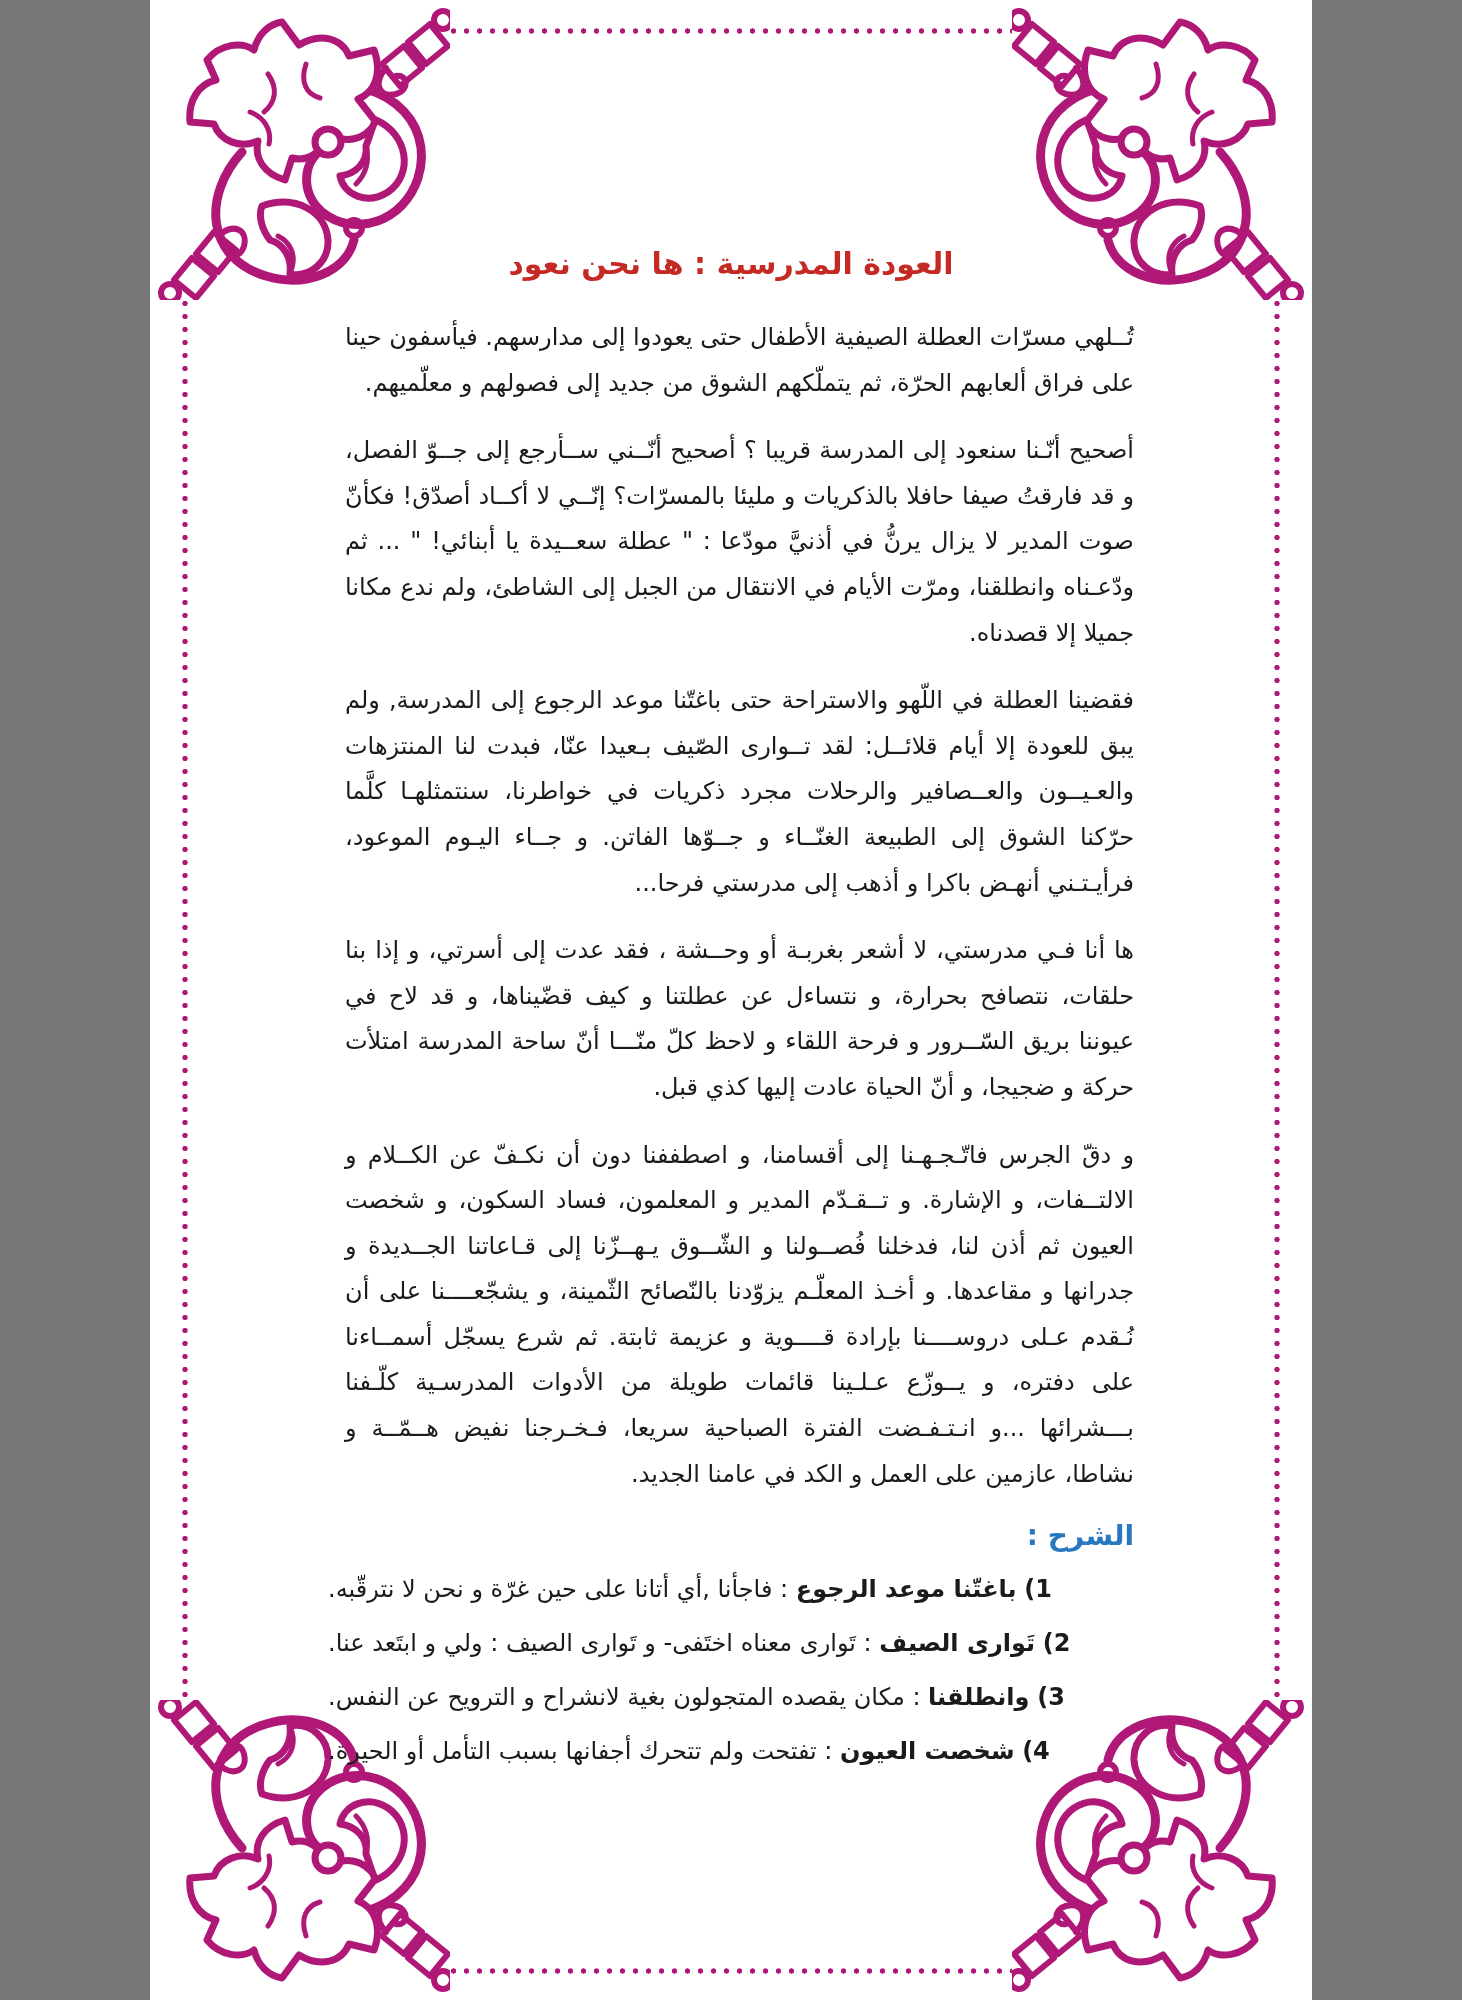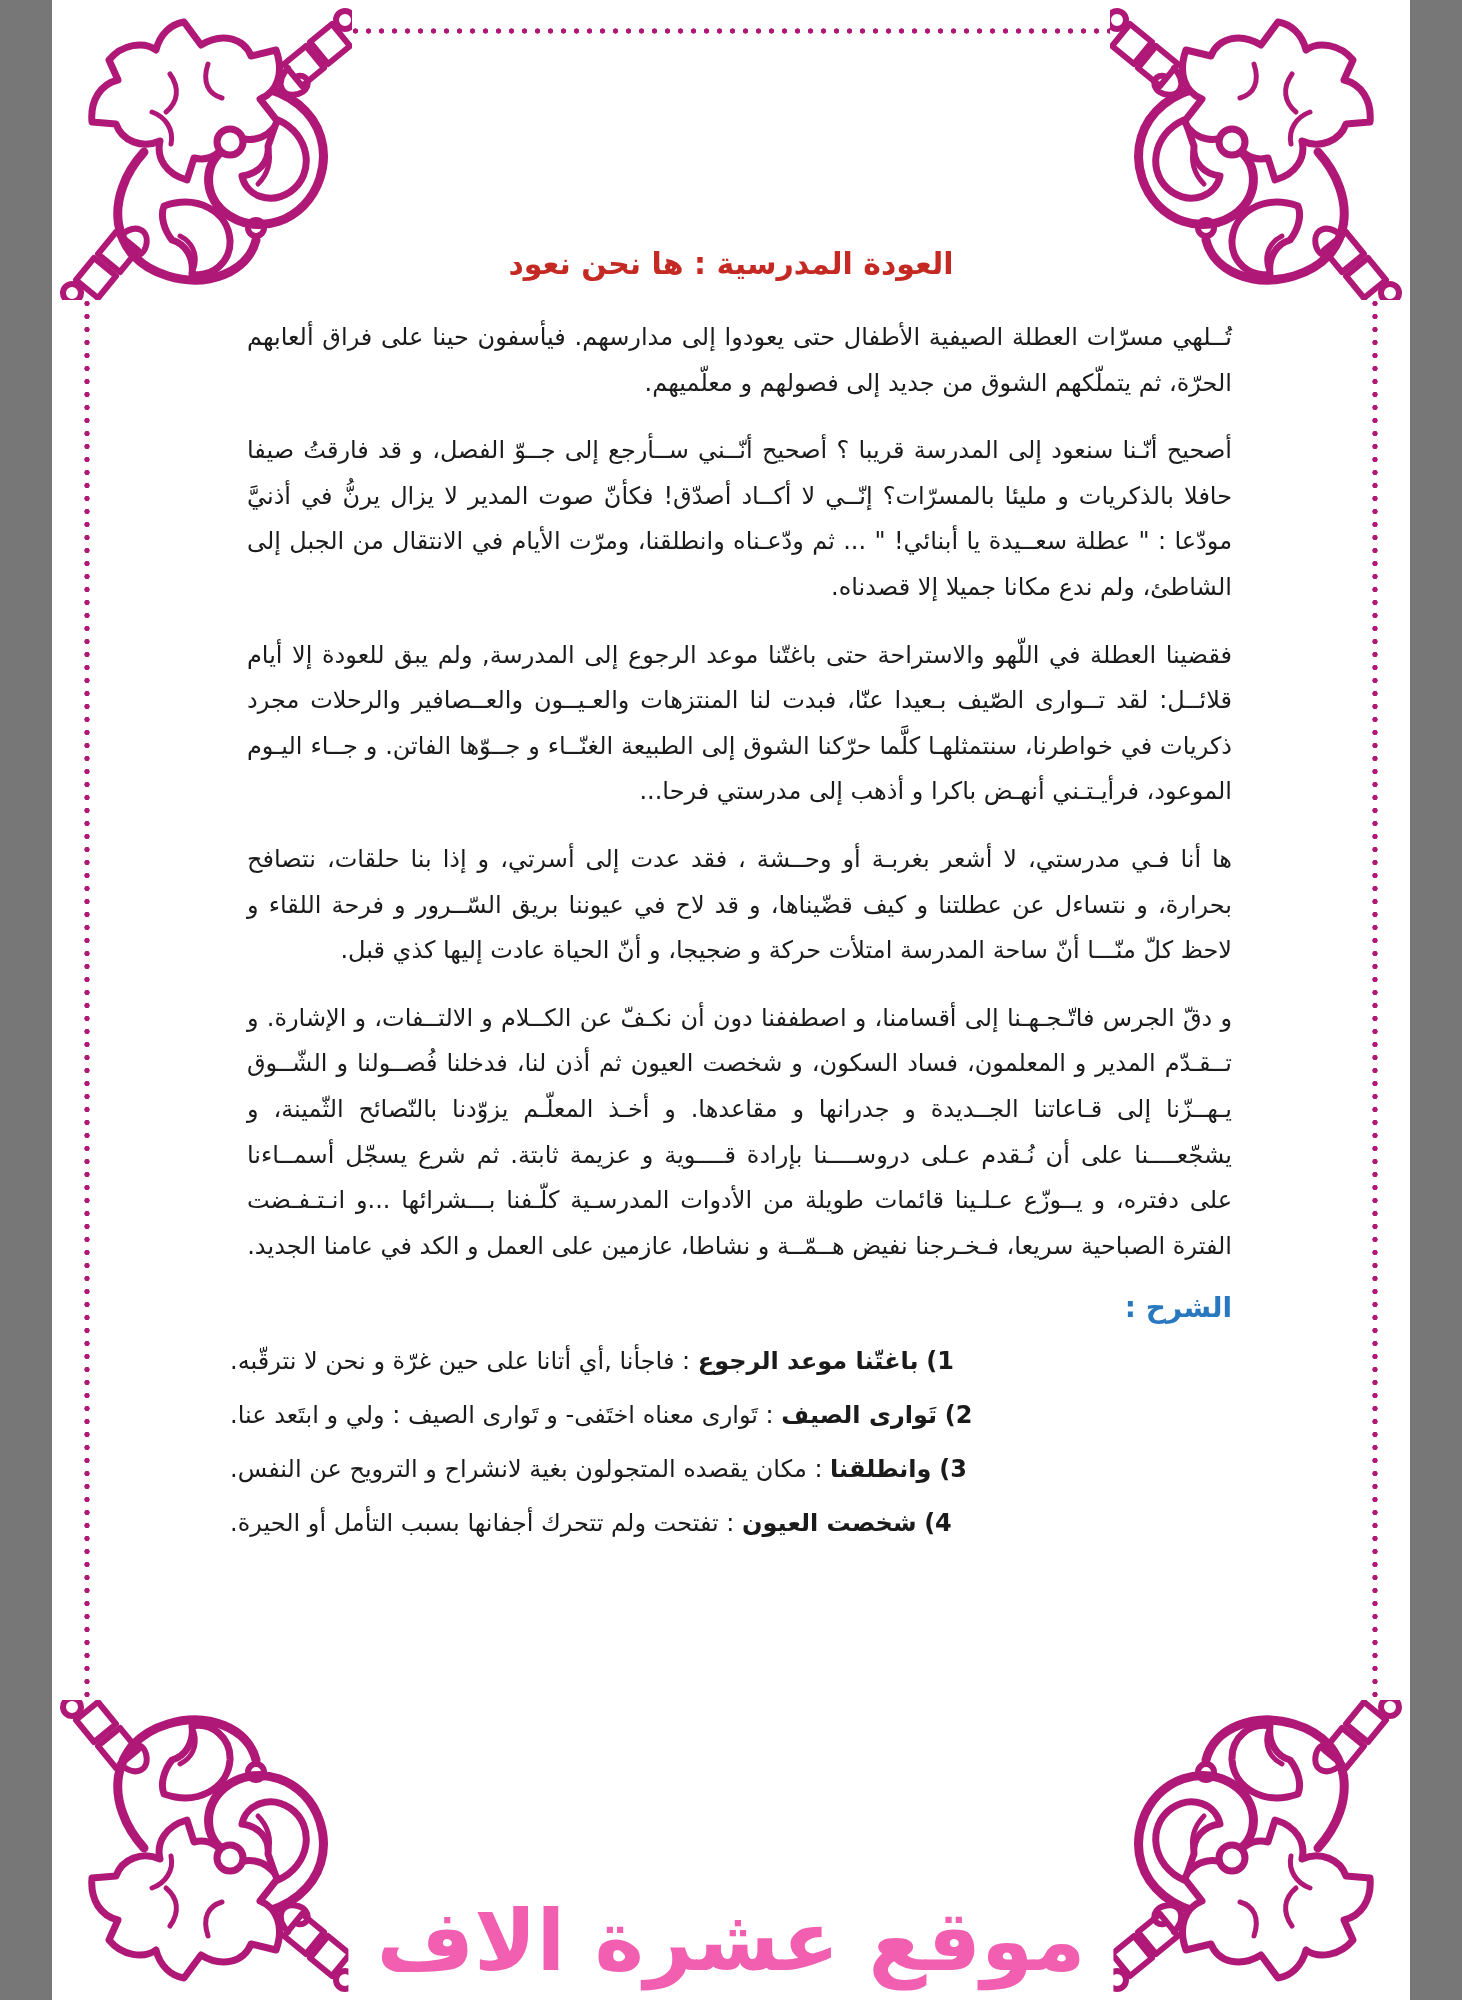--- a/index.html
+++ b/index.html
@@ -4,21 +4,21 @@
 <style>
   :root{
     --border-magenta:#b01878;
     --title-red:#c42a23;
     --heading-blue:#2878c0;
     --watermark-pink:#f25fb0;
     --body-text:#1b1b1b;
   }
   html,body{margin:0;padding:0;background:#777;}
   .page{
-    position:relative;width:1358px;height:2000px;margin:0 auto;
+    position:relative;width:1162px;height:2000px;margin:0 auto;
     background:#ffffff;overflow:hidden;
     font-family:"DejaVu Sans",sans-serif;
   }
   
   .hline{
     position:absolute;height:6px;left:24px;right:24px;z-index:1;
     background-image:radial-gradient(circle,var(--border-magenta) 2.4px,transparent 2.9px);
     background-size:13px 6px;background-repeat:repeat-x;
   }
   .hline.top{top:28px;}
@@ -141,15 +141,14 @@
     <p class="expl-item"><span class="num">2)</span>
       <b>تَوارى الصيف</b><span> : تَوارى معناه اختَفى- و تَوارى الصيف : ولي و ابتَعد عنا.</span></p>
 
     <p class="expl-item"><span class="num">3)</span>
       <b>وانطلقنا</b><span> : مكان يقصده المتجولون بغية لانشراح و الترويح عن النفس.</span></p>
 
     <p class="expl-item"><span class="num">4)</span>
       <b>شخصت العيون</b><span> : تفتحت ولم  تتحرك أجفانها بسبب التأمل أو الحيرة.</span></p>
   </div>
 
-  <div class="watermark">موقع عشرة الاف</div>
 
 </div>
 
 </body></html>

